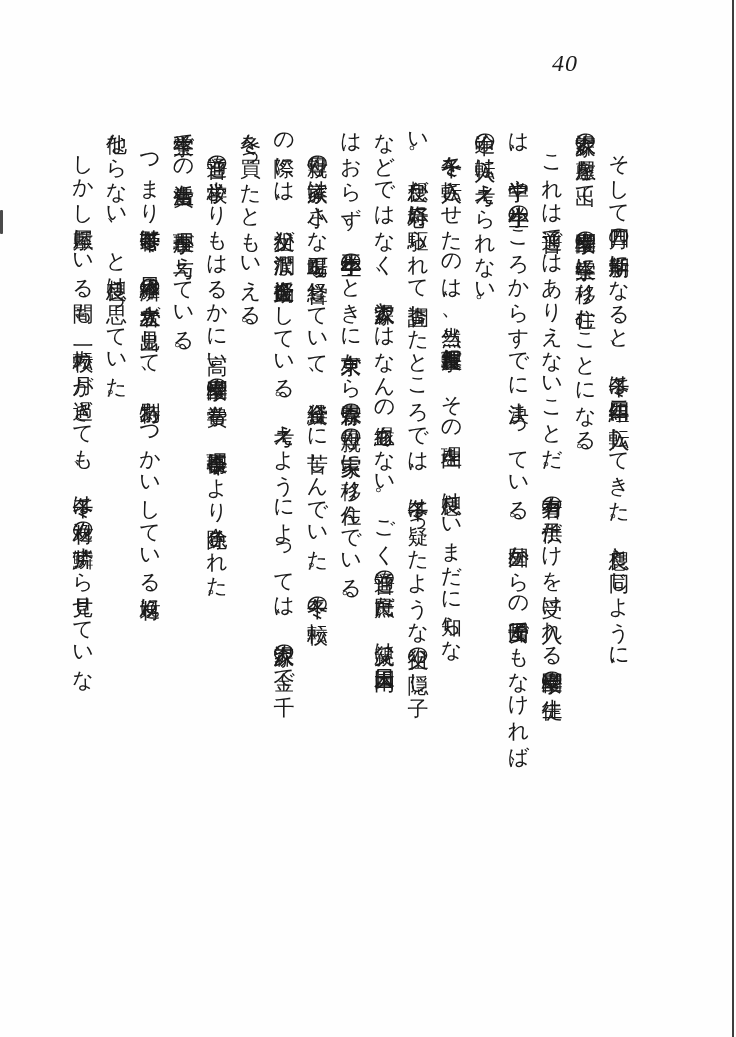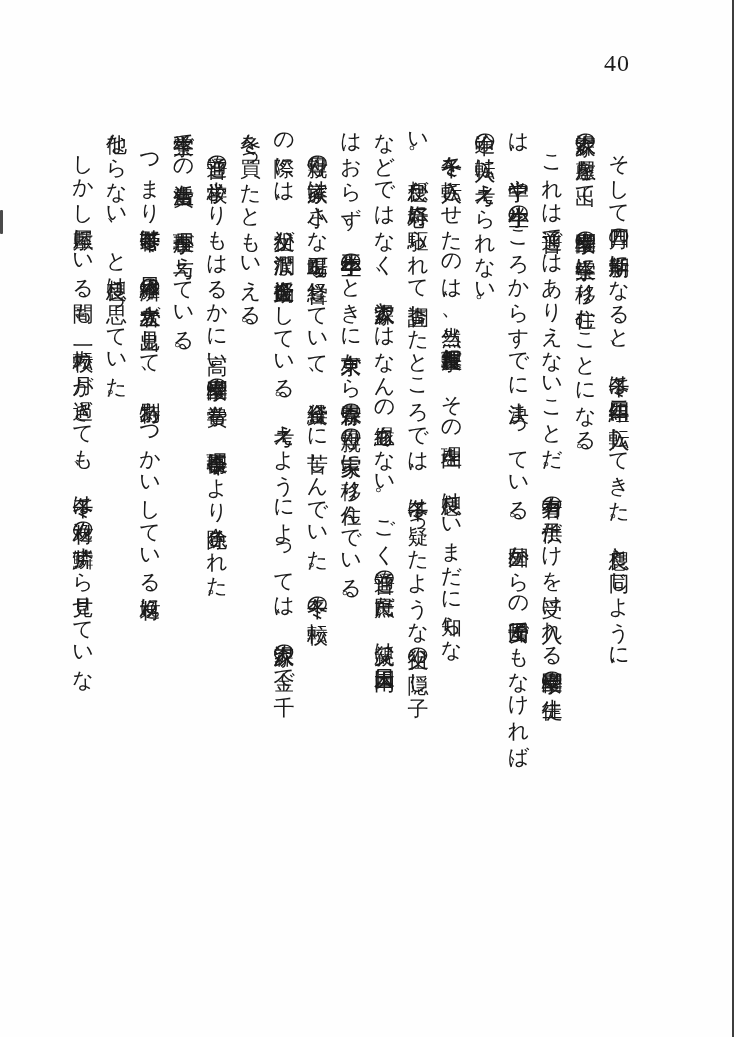--- a/index.html
+++ b/index.html
@@ -14,23 +14,24 @@
     position: relative;
     font-family: "Liberation Serif", "DejaVu Serif", serif;
   }
   .page {
     position: absolute;
     inset: 0;
     background: #fefefe;
   }
   .page-number {
     position: absolute;
-    left: 604px;
+    left: 552px;
     top: 50px;
     font-size: 24px;
+    font-style: italic;
     color: #1c1c1c;
     letter-spacing: 1px;
   }
   .text-block {
     position: absolute;
     top: 118px;
     left: 65px;
     width: 570px;
     height: 840px;
     writing-mode: vertical-rl;

